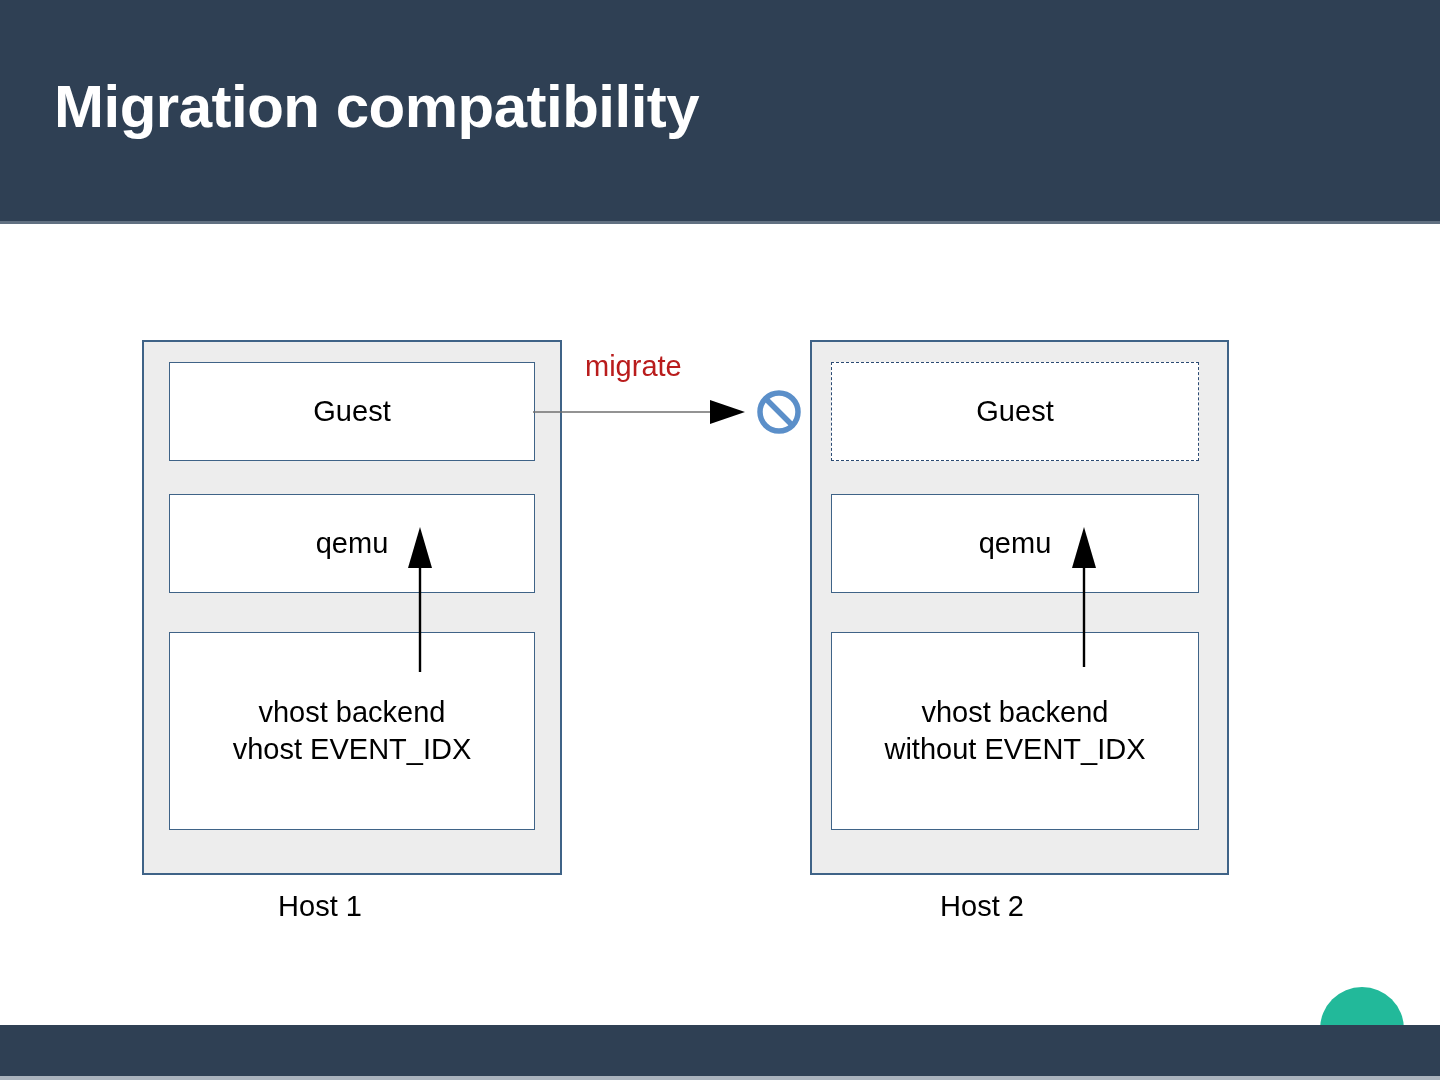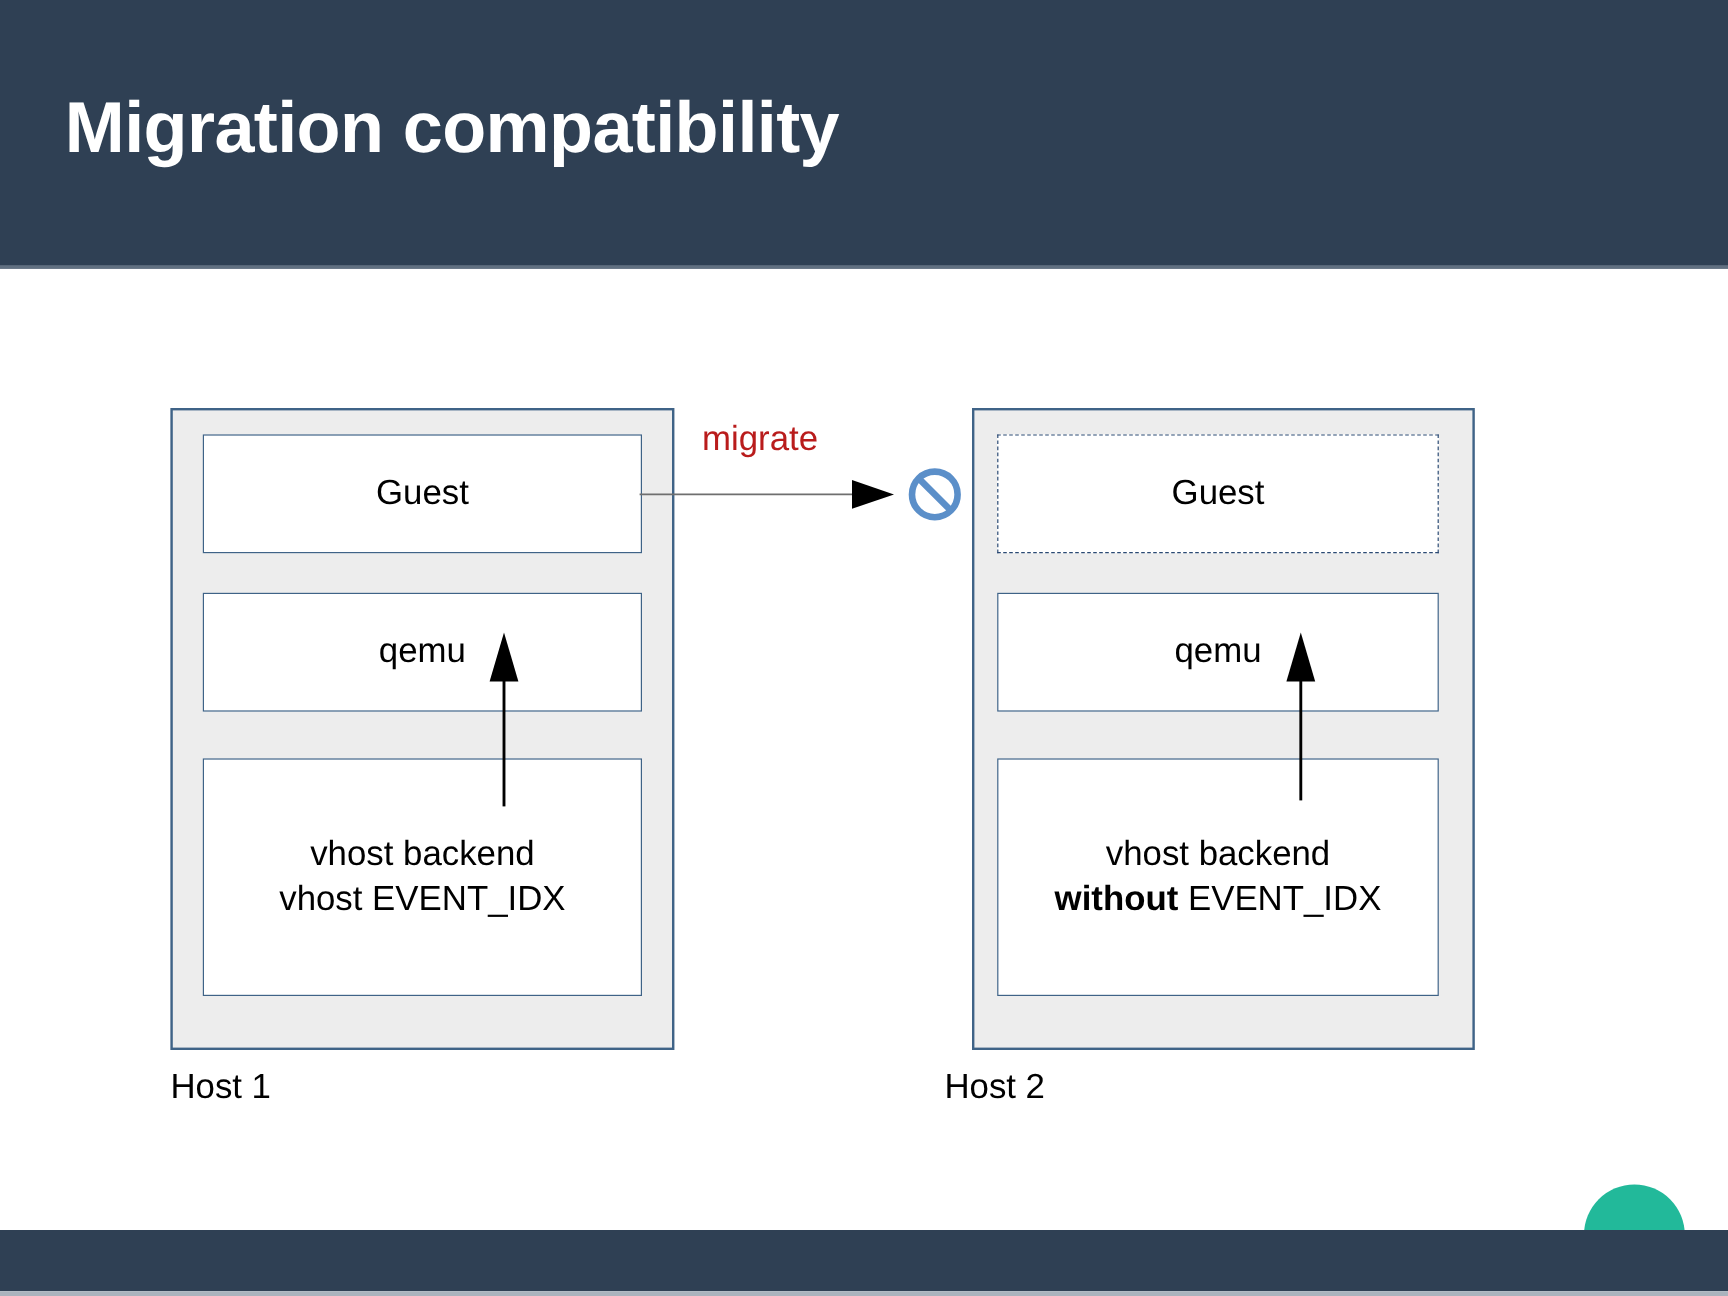--- a/index.html
+++ b/index.html
@@ -106,37 +106,38 @@
   }
   .inner-box.dashed {
     border: 1px dashed #2b4a73;
   }
   .box-label {
     font-size: 29px;
     color: #000000;
     line-height: 1.26;
     white-space: pre-line;
   }
-  .box-label b { font-weight: bold; margin-top: 28px; }
+  .box-label b { font-weight: normal; margin-top: 28px; }
 
   
   #guest-1 { left: 169px; top: 362px; width: 366px; height: 99px; }
   #qemu-1  { left: 169px; top: 494px; width: 366px; height: 99px; }
   #vhost-1 { left: 169px; top: 632px; width: 366px; height: 198px; }
 
   
   #guest-2 { left: 831px; top: 362px; width: 368px; height: 99px; }
   #qemu-2  { left: 831px; top: 494px; width: 368px; height: 99px; }
   #vhost-2 { left: 831px; top: 632px; width: 368px; height: 198px; }
 
   
   .host-caption {
     position: absolute;
     font-size: 29px;
     color: #000000;
+    text-align: center;
     white-space: nowrap;
   }
   #host-1-caption { left: 142px; top: 890px; width: 356px; }
   #host-2-caption { left: 787px; top: 890px; width: 390px; }
 
   
   #migrate-label {
     position: absolute;
     left: 585px;
     top: 350px;

